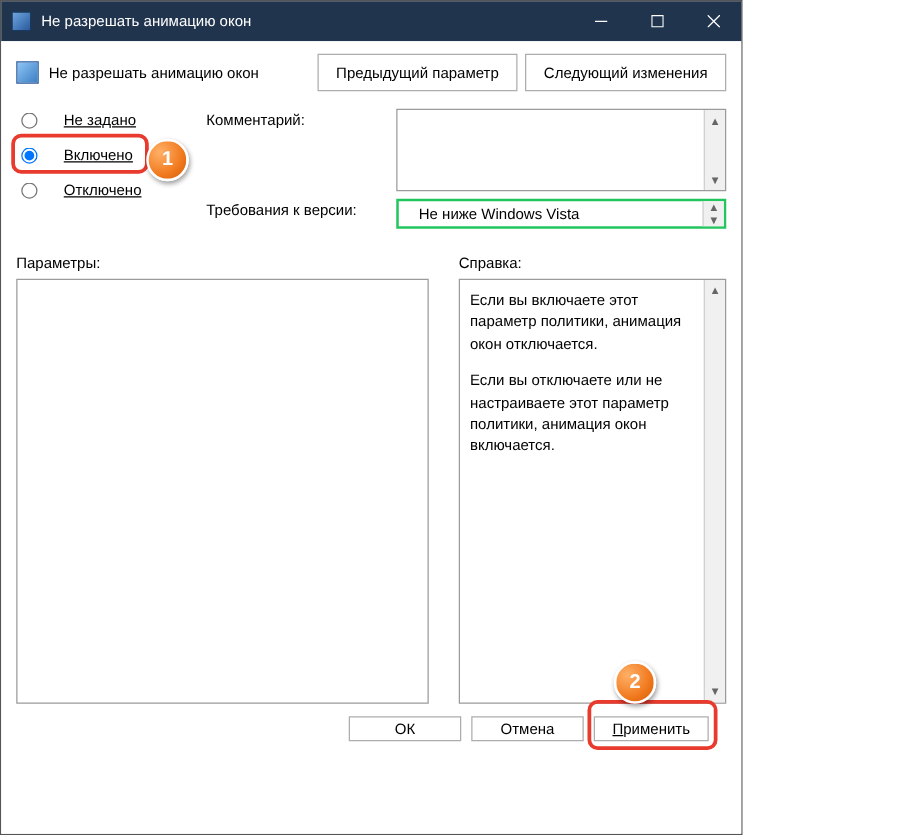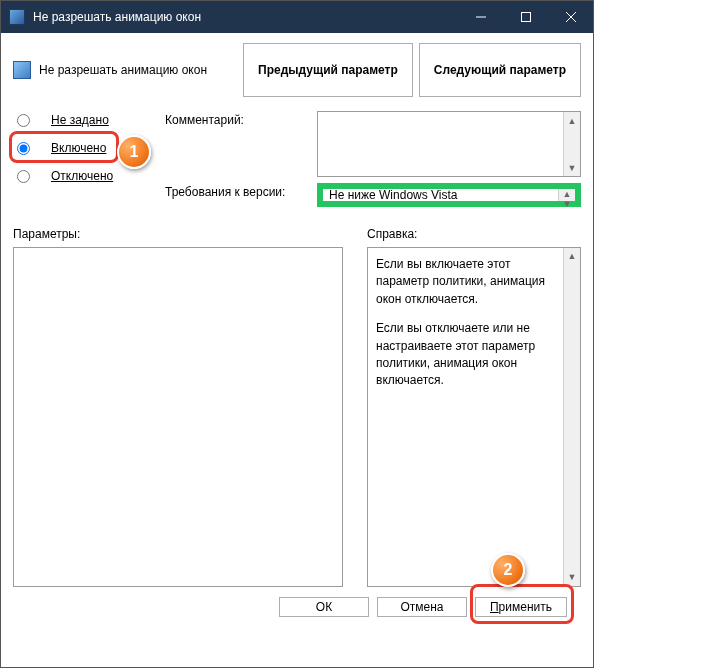--- a/index.html
+++ b/index.html
@@ -64,21 +64,21 @@
   .nav-btns { display: flex; gap: 6px; }
   .btn {
     background: #fff;
     border: 1px solid #adadad;
     padding: 2px 14px;
     font-size: 12px;
     font-family: inherit;
     cursor: pointer;
     min-width: 90px;
   }
-  .nav-btns .btn { min-width: 140px; padding: 19px 14px; font-weight: bold; }
+  .nav-btns .btn { min-width: 140px; padding: 7px 14px; }
   .row2 {
     display: flex;
     margin-top: 4px;
     gap: 12px;
   }
   .radios {
     width: 140px;
     position: relative;
   }
   .radio-item {
@@ -122,25 +122,25 @@
   }
   .scroll-stub {
     position:absolute; right:0; top:0; bottom:0; width:17px;
     background:#f0f0f0;
     display:flex; flex-direction:column; justify-content:space-between;
     border-left:1px solid #d0d0d0;
   }
   .scroll-arrow { height:17px; display:flex; align-items:center; justify-content:center; color:#666; font-size:9px;}
   .version-box {
     flex:1;
-    border:6px solid #22c55e;
+    border:2px solid #22c55e;
     background:#fff;
     height:24px;
     display:flex; align-items:center;
-    padding: 0 6px;
+    padding: 0 16px;
     position:relative;
   }
   .lower {
     display:flex;
     gap: 24px;
     margin-top: 20px;
     height: 360px;
   }
   .params-col, .help-col { display:flex; flex-direction:column; }
   .params-col { width: 330px; }
@@ -208,21 +208,21 @@
 
   <div class="content">
 
     <div class="header-row">
       <div class="header-left">
         <div class="header-icon"></div>
         <div>Не разрешать анимацию окон</div>
       </div>
       <div class="nav-btns">
         <button class="btn">Предыдущий параметр</button>
-        <button class="btn">Следующий параметр</button>
+        <button class="btn">Следующий изменения</button>
       </div>
     </div>
 
     <div class="row2">
       <div class="radios">
         <div class="radio-item">
           <input type="radio" name="state" style="">
           <label>Не задано</label>
         </div>
         <div class="radio-item">

